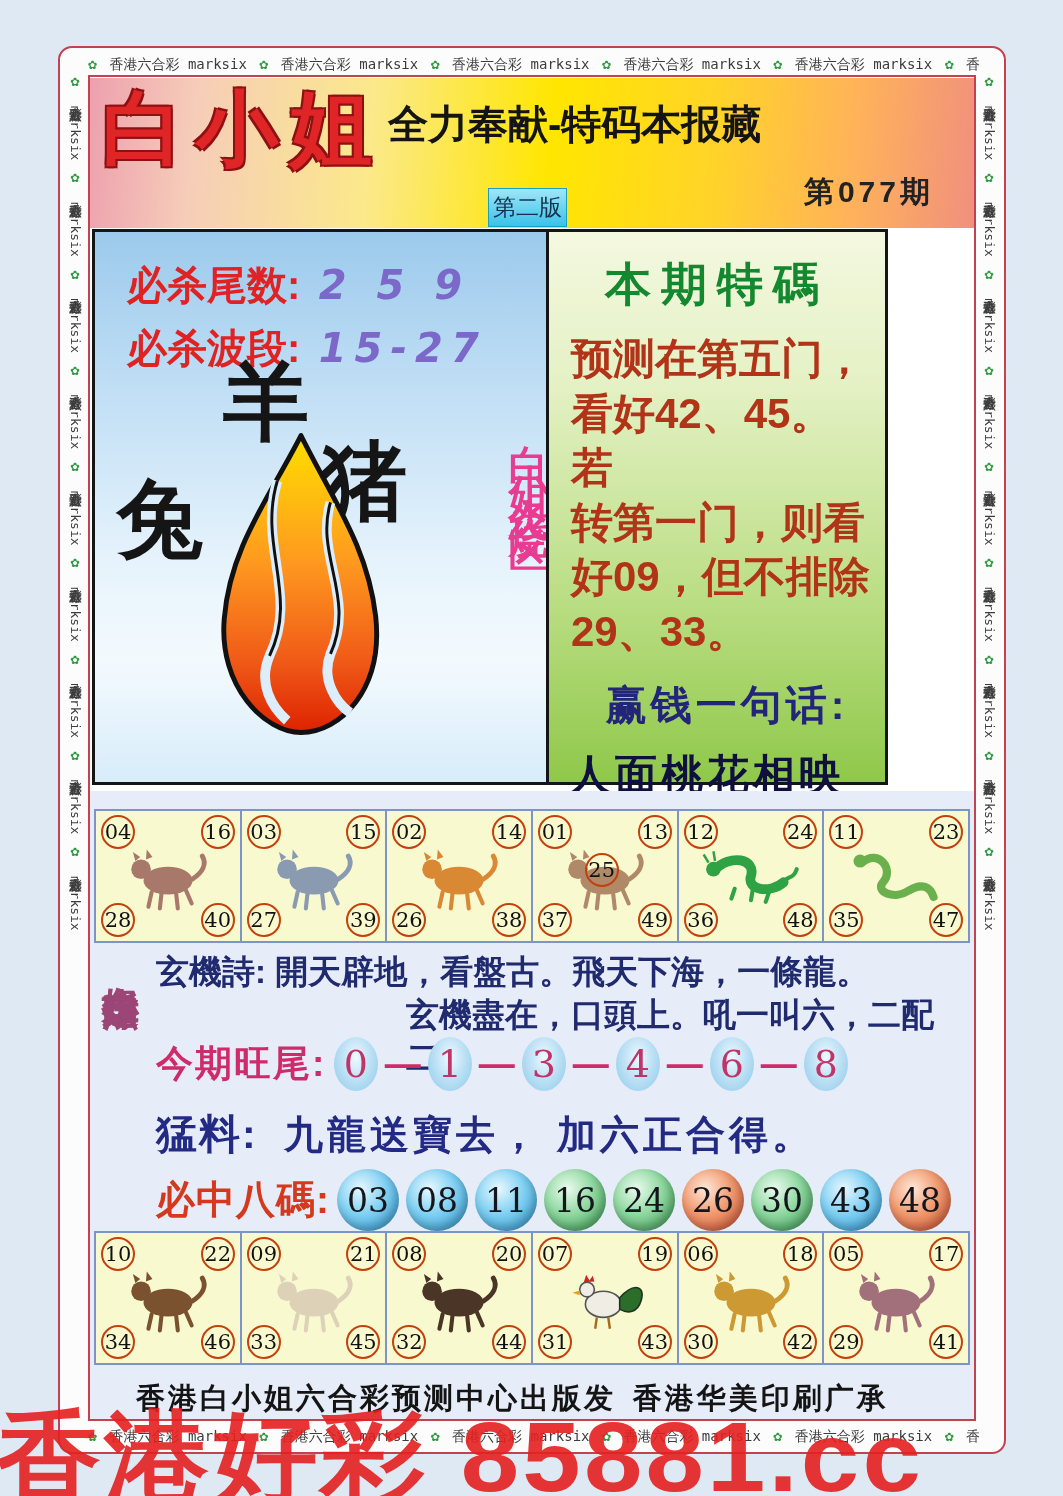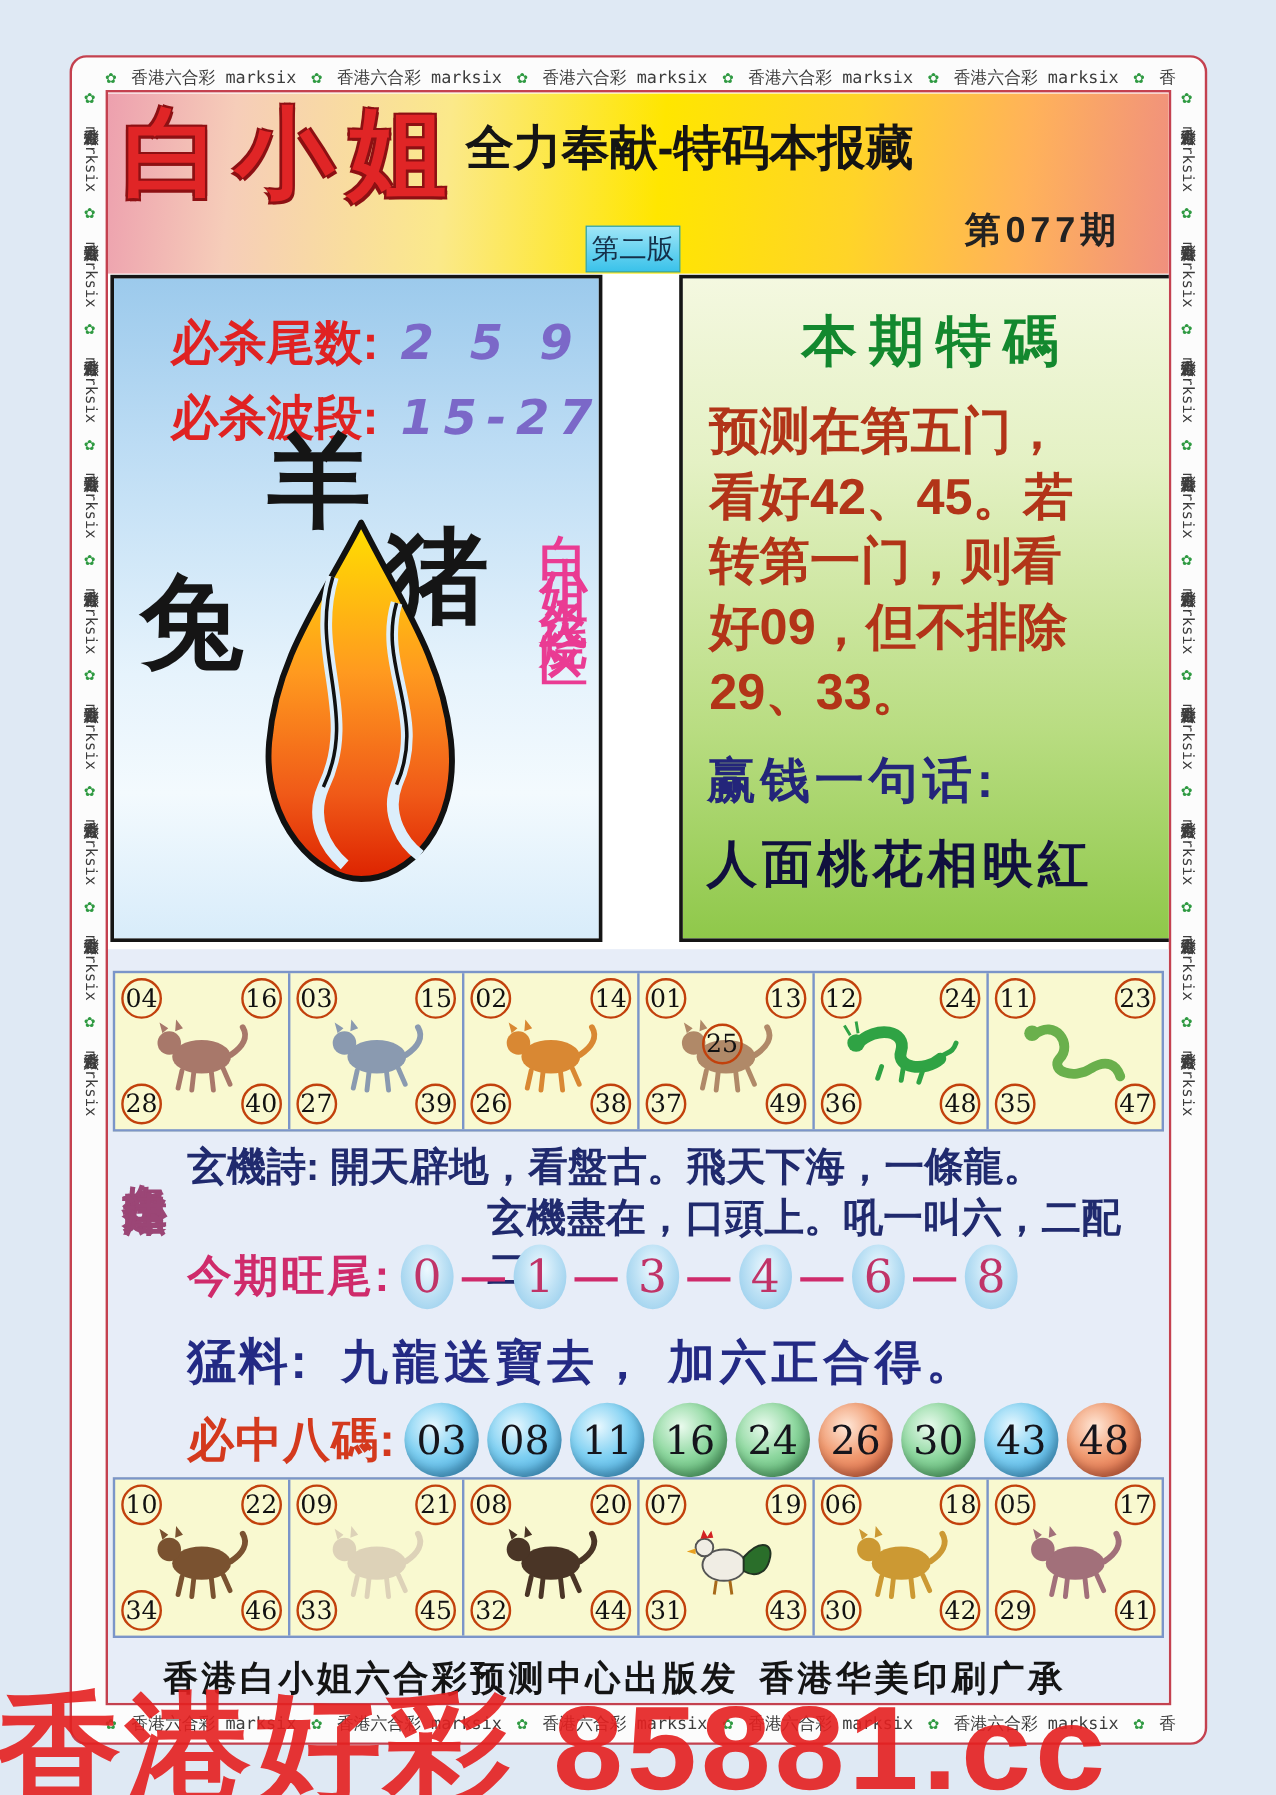--- a/index.html
+++ b/index.html
@@ -25,40 +25,40 @@
     background:linear-gradient(95deg,#eda0ae 0%,#f6cdb9 12%,#fbe98a 32%,#ffe600 52%,#ffd428 70%,#ffb25a 86%,#f0907e 100%); }
   .brand  { position:absolute; left:12px; top:10px; font-size:82px; line-height:1; font-weight:bold;
             color:#e02526; letter-spacing:12px;
             text-shadow:2px 2px 0 #8d1013, -2px -2px 0 #8d1013, 2px -2px 0 #8d1013, -2px 2px 0 #8d1013; }
   .htitle { position:absolute; left:298px; top:26px; font-size:40px; line-height:1; font-weight:bold; color:#141414; }
   .issue  { position:absolute; right:40px; top:94px; font-size:30px; font-weight:bold; color:#222; letter-spacing:4px; }
   .edition{ position:absolute; left:398px; top:110px; background:linear-gradient(180deg,#9fe6f8,#3ac2ea);
             border:1px solid #1a9ec4; padding:3px 4px; font-size:23px; font-weight:normal; color:#15304a; }
 
   
-  .kill-box { position:absolute; left:2px; top:152px; width:410px; height:556px; border:3px solid #151515;
-    background:linear-gradient(180deg,#9ccaec 0%,#bcdcf4 25%,#e6f3fc 60%,#f3fafe 78%,#d8ecfa 100%);padding-left:15px; }
+  .kill-box { position:absolute; left:2px; top:152px; width:470px; height:556px; border:3px solid #151515;
+    background:linear-gradient(180deg,#9ccaec 0%,#bcdcf4 25%,#e6f3fc 60%,#f3fafe 78%,#d8ecfa 100%); }
   .kline { margin:26px 0 0 32px; white-space:nowrap; }
   .kline + .kline { margin-top:8px; }
   .klabel { font-size:40px; font-weight:bold; color:#e02222; }
   .kval { font-size:40px; font-weight:bold; font-style:italic; color:#7b68c8; margin-left:14px; letter-spacing:8px; font-family:"DejaVu Sans", sans-serif; }
   .zchar { position:absolute; font-size:86px; font-weight:bold; color:#151515; line-height:1; }
   .zchar.zy { left:128px; top:126px; }
   .zchar.zt { left:22px;  top:244px; }
   .zchar.zz { left:226px; top:206px; }
   .flamewrap { position:absolute; left:86px; top:196px; width:236px; height:318px; }
   .burnlabel { position:absolute; right:10px; top:182px; height:372px; writing-mode:vertical-rl; text-orientation:upright;
                font-size:40px; font-weight:bold; color:#ea3b93; letter-spacing:18px; line-height:1; }
 
   
-  .special-box { position:absolute; left:476px; top:152px; width:428px; height:556px; border:3px solid #151515;
+  .special-box { position:absolute; left:456px; top:152px; width:342px; height:556px; border:3px solid #151515;
     background:linear-gradient(180deg,#f4f8e0 0%,#e4f1c4 28%,#b9dd82 68%,#8fc84a 100%); }
   .stitle { text-align:center; margin-top:22px; font-size:46px; font-weight:bold; color:#13882e; letter-spacing:10px; }
   .sbody  { margin:16px 14px 0 22px; font-size:42px; font-weight:bold; color:#b23418; line-height:1.3; white-space:pre-line; }
-  .slogan-label { margin:18px 0 0 20px; font-size:41px; font-weight:bold; color:#23257a; letter-spacing:4px; }
+  .slogan-label { margin:18px 0 0 20px; font-size:41px; font-weight:bold; color:#23257a; letter-spacing:4px;text-align:center; }
   .slogan { margin:14px 0 0 20px; font-size:42px; font-weight:bold; color:#10103e; letter-spacing:4px; }
 
   
   .lower { position:absolute; left:0; top:714px; width:884px; height:628px; background:#e7edf8; }
   .zrow { position:absolute; left:4px; right:4px; height:134px; border:2px solid #7b95c9; display:flex; background:#f9f9d0; }
   #zrow-top { top:18px; }
   #zrow-bottom { top:440px; }
   .zcell { flex:1; position:relative; border-right:2px solid #7b95c9; }
   .zcell:last-child { border-right:none; }
   .znum { position:absolute; width:34px; height:34px; border:2px solid #c2410c; border-radius:50%;

